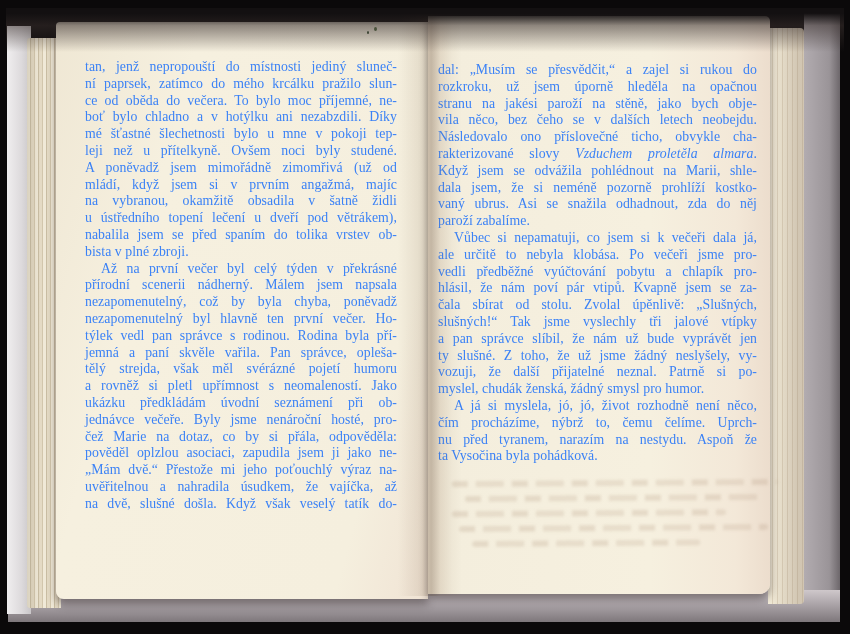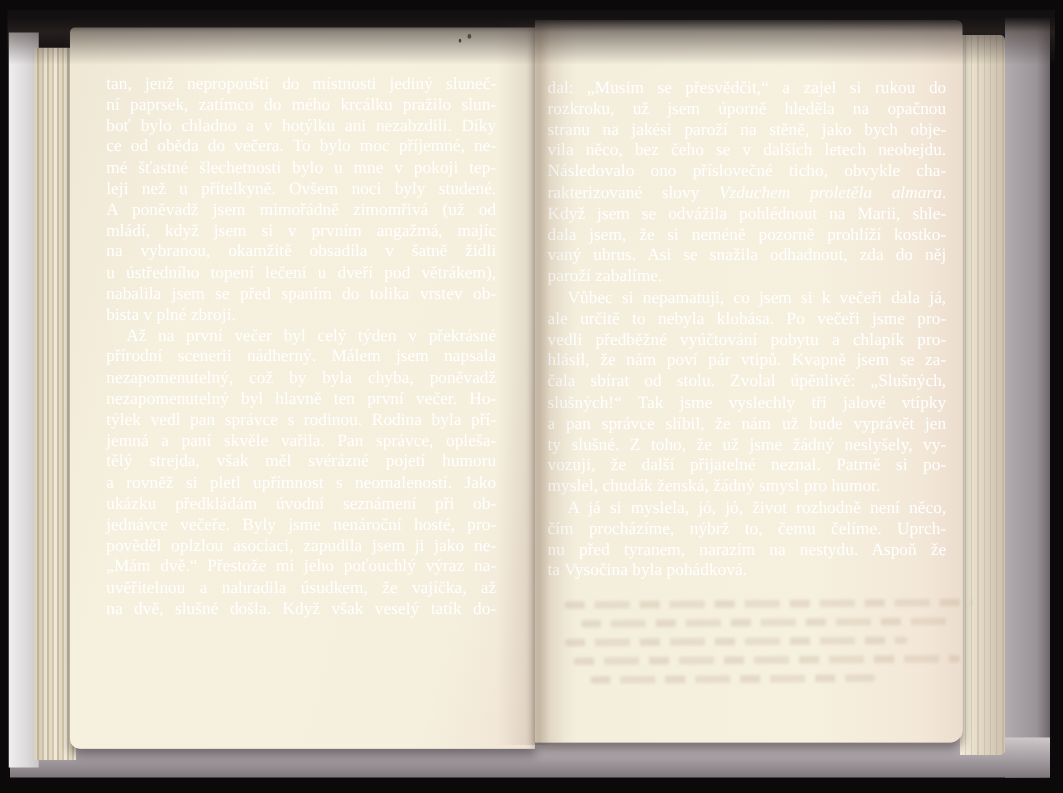--- a/index.html
+++ b/index.html
@@ -54,21 +54,21 @@
     background:linear-gradient(90deg,rgba(120,95,70,0) 0,rgba(120,95,70,.14) 38%,rgba(88,68,50,.26) 52%,rgba(120,95,70,.10) 66%,rgba(120,95,70,0) 100%);
     pointer-events:none;z-index:6;
   }
   .top-shadow{
     position:absolute;left:6px;top:8px;width:838px;height:44px;
     background:linear-gradient(to bottom,#131011 0%,#131011 12%,rgba(58,48,46,.55) 40%,rgba(120,110,105,0) 100%);
     pointer-events:none;z-index:7;
   }
   
   .text-block{
-    position:absolute;z-index:5;color:#ffffff;
+    position:absolute;z-index:5;color:#3b82f6;
     font-size:13.8px;line-height:16.8px;letter-spacing:.05px;
   }
   #text-left{left:85px;top:59px;width:312px;}
   #text-right{left:438px;top:62px;width:319px;}
   .line{text-align:justify;text-align-last:justify;white-space:normal;}
   .line.last{text-align-last:left;}
   .line.indent{text-indent:16px;}
   .line i{font-style:italic;}
   .page-number{
     position:absolute;left:85px;top:563px;width:290px;z-index:5;
@@ -99,40 +99,41 @@
 
   <div class="fan-left"></div>
   <div class="fan-right"></div>
 
   <div class="page-left"></div>
   <div class="page-right"></div>
 
   <div id="text-left" class="text-block">
       <div class="line">tan, jenž nepropouští do místnosti jediný sluneč-</div>
       <div class="line">ní paprsek, zatímco do mého krcálku pražilo slun-</div>
+      <div class="line">ce od oběda do večera. To bylo moc příjemné, ne-</div>
       <div class="line">boť bylo chladno a v hotýlku ani nezabzdili. Díky</div>
-      <div class="line">ce od oběda do večera. To bylo moc příjemné, ne-</div>
       <div class="line">mé šťastné šlechetnosti bylo u mne v pokoji tep-</div>
       <div class="line">leji než u přítelkyně. Ovšem noci byly studené.</div>
       <div class="line">A poněvadž jsem mimořádně zimomřivá (už od</div>
       <div class="line">mládí, když jsem si v prvním angažmá, majíc</div>
       <div class="line">na vybranou, okamžitě obsadila v šatně židli</div>
       <div class="line">u ústředního topení lečení u dveří pod větrákem),</div>
       <div class="line">nabalila jsem se před spaním do tolika vrstev ob-</div>
       <div class="line last">bista v plné zbroji.</div>
       <div class="line indent">Až na první večer byl celý týden v překrásné</div>
       <div class="line">přírodní scenerii nádherný. Málem jsem napsala</div>
       <div class="line">nezapomenutelný, což by byla chyba, poněvadž</div>
       <div class="line">nezapomenutelný byl hlavně ten první večer. Ho-</div>
       <div class="line">týlek vedl pan správce s rodinou. Rodina byla pří-</div>
       <div class="line">jemná a paní skvěle vařila. Pan správce, opleša-</div>
       <div class="line">tělý strejda, však měl svérázné pojetí humoru</div>
       <div class="line">a rovněž si pletl upřímnost s neomaleností. Jako</div>
       <div class="line">ukázku předkládám úvodní seznámení při ob-</div>
       <div class="line">jednávce večeře. Byly jsme nenároční hosté, pro-</div>
+      <div class="line">čež Marie na dotaz, co by si přála, odpověděla:</div>
       <div class="line">pověděl oplzlou asociaci, zapudila jsem ji jako ne-</div>
       <div class="line">„Mám dvě.“ Přestože mi jeho poťouchlý výraz na-</div>
       <div class="line">uvěřitelnou a nahradila úsudkem, že vajíčka, až</div>
       <div class="line">na dvě, slušné došla. Když však veselý tatík do-</div>
     </div>
   <div id="text-right" class="text-block">
       <div class="line">dal: „Musím se přesvědčit,“ a zajel si rukou do</div>
       <div class="line">rozkroku, už jsem úporně hleděla na opačnou</div>
       <div class="line">stranu na jakési paroží na stěně, jako bych obje-</div>
       <div class="line">vila něco, bez čeho se v dalších letech neobejdu.</div>

